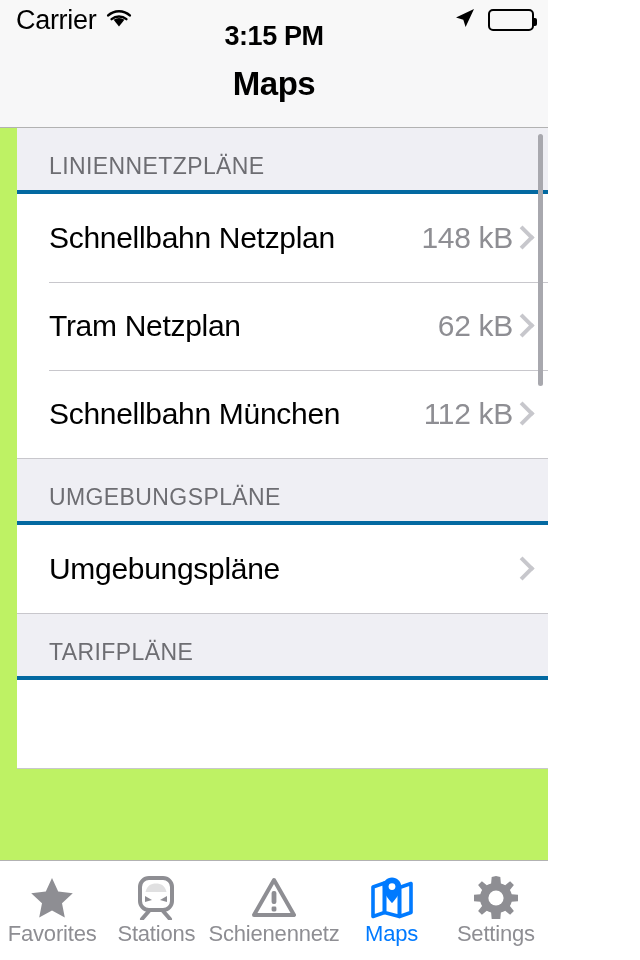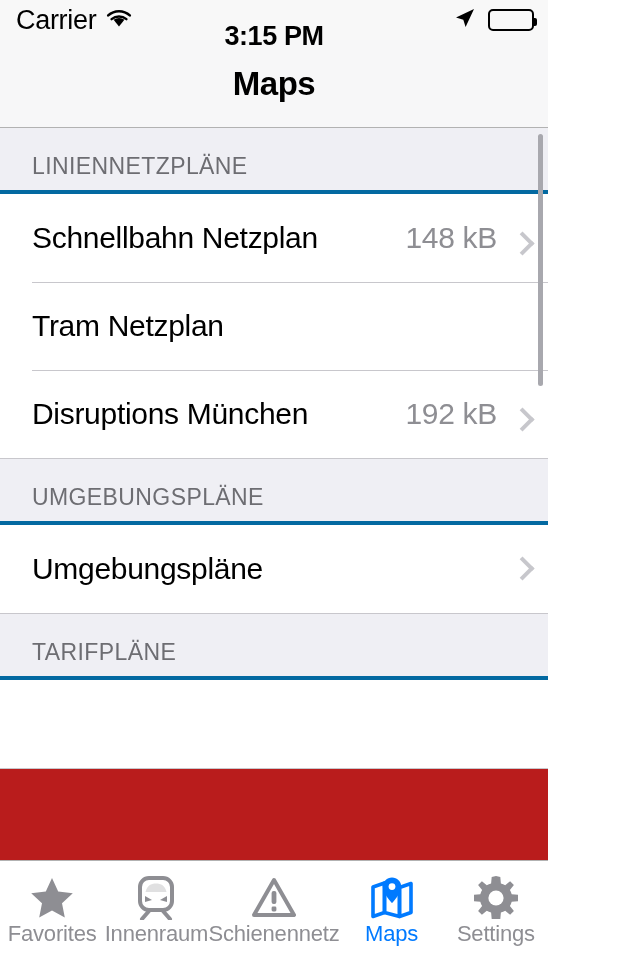--- a/index.html
+++ b/index.html
@@ -56,23 +56,24 @@
     display:flex; align-items:center; justify-content:center;
   }
   #nav-title {
     font-size:33px; font-weight:bold; color:#000;
     letter-spacing:-0.5px;
   }
 
   
   #list {
     flex:1 1 auto;
-    background:#b91c1c;
+    background:#bef264;
     position:relative;
     overflow:hidden;
+    padding-left:17px;
   }
   .section-header {
     height:62px;
     display:flex; align-items:flex-end;
     padding:0 0 10px 32px;
     background:#efeff4;
     font-size:23px; color:#6d6d72;
     letter-spacing:0.4px;
   }
   .section-body {
@@ -89,21 +90,21 @@
   }
   .row + .row::before {
     content:""; position:absolute; left:32px; right:0; top:0;
     height:1px; background:#c8c7cc;
   }
   .row-title {
     font-size:30px; color:#000; letter-spacing:-0.3px;
     white-space:nowrap;
   }
   .row-right {
-    margin-left:auto; display:flex; align-items:flex-end; gap:16px;
+    margin-left:auto; display:flex; align-items:center; 
   }
   .row-size {
     font-size:30px; color:#8e8e93; letter-spacing:-0.3px;
   }
   .chev {
     width:13px; height:22px; position:relative; flex:0 0 13px;
   }
   .chev::before {
     content:""; position:absolute; left:1px; top:2px;
     width:13px; height:13px;
@@ -184,25 +185,29 @@
         <div class="section-body">
           <div class="row">
             <span class="row-title">Schnellbahn Netzplan</span>
             <span class="row-right">
               <span class="row-size">148 kB</span>
               <span class="chev"></span>
             </span>
           </div>
           <div class="row">
             <span class="row-title">Tram Netzplan</span>
-          </div>
-          <div class="row">
-            <span class="row-title">Disruptions München</span>
-            <span class="row-right">
-              <span class="row-size">192 kB</span>
+            <span class="row-right">
+              <span class="row-size">62 kB</span>
+              <span class="chev"></span>
+            </span>
+          </div>
+          <div class="row">
+            <span class="row-title">Schnellbahn München</span>
+            <span class="row-right">
+              <span class="row-size">112 kB</span>
               <span class="chev"></span>
             </span>
           </div>
         </div>
         <div class="section-header">UMGEBUNGSPLÄNE</div>
         <div class="section-body">
           <div class="row">
             <span class="row-title">Umgebungspläne</span>
             <span class="row-right">
               <span class="row-size"></span>
@@ -232,21 +237,21 @@
         <span class="tab-icon">
           <svg width="46" height="44" viewBox="0 0 46 44">
             <rect x="7" y="2" width="32" height="32" rx="9" fill="none" stroke="currentColor" stroke-width="4"></rect>
             <path d="M12.5 16 C14 9.5 18 7.5 23 7.5 C28 7.5 32 9.5 33.5 16 Z" fill="currentColor" opacity="0.28"></path>
             <path d="M12 20 L19 24 L12 26 Z" fill="currentColor"></path>
             <path d="M34 20 L27 24 L34 26 Z" fill="currentColor"></path>
             <path d="M16 35 L9 43" stroke="currentColor" stroke-width="4" stroke-linecap="round"></path>
             <path d="M30 35 L37 43" stroke="currentColor" stroke-width="4" stroke-linecap="round"></path>
           </svg>
         </span>
-        <span class="tab-label">Innenraum</span>
+        <span class="tab-label">Stations</span>
       </div>
       <div class="tab">
         <span class="tab-icon">
           <svg width="46" height="42" viewBox="0 0 46 42">
             <path d="M23 3 L43 38 L3 38 Z" fill="none" stroke="currentColor" stroke-width="4" stroke-linejoin="round"></path>
             <rect x="20.6" y="14" width="4.8" height="13" rx="2" fill="currentColor"></rect>
             <rect x="20.6" y="29.5" width="4.8" height="5" rx="1.4" fill="currentColor"></rect>
           </svg>
         </span>
         <span class="tab-label">Schienennetz</span>

